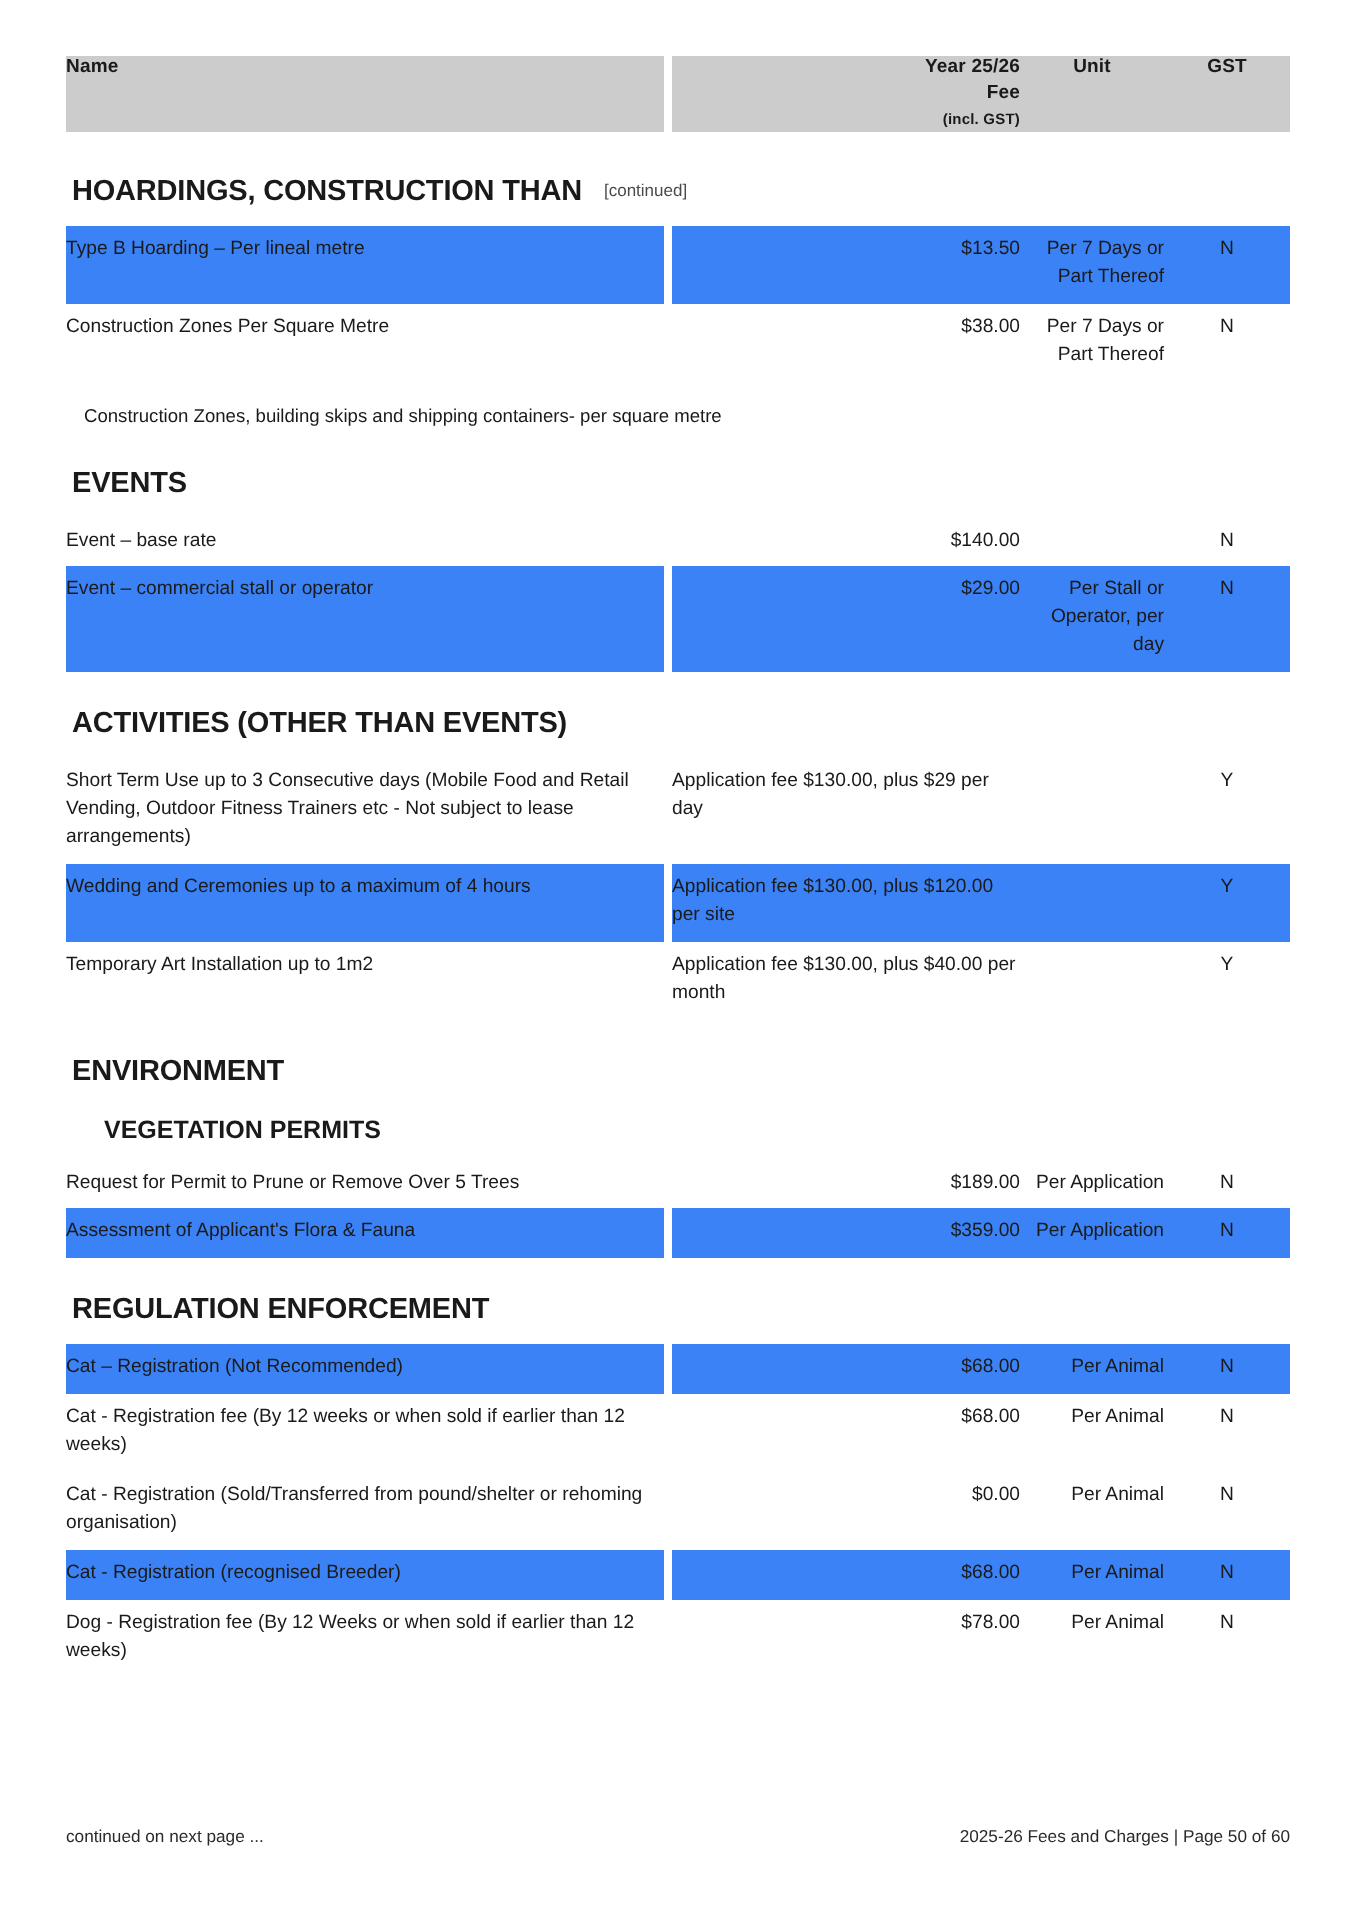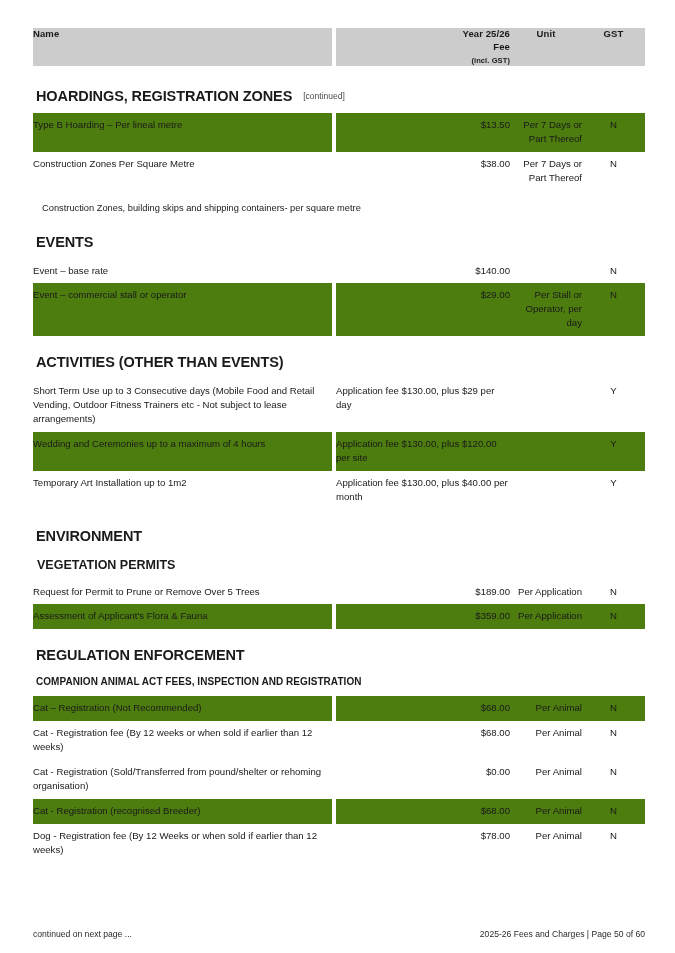--- a/index.html
+++ b/index.html
@@ -58,42 +58,42 @@
 
   
   .row td { font-size: 9.6px; line-height: 1.45; }
   .row .cell { padding: 5px 0 6px 0; }
   .c-name-cell  { padding-left: 9px; padding-right: 8px; text-align: left; }
   .c-fee-cell   { padding-left: 8px; padding-right: 8px; }
   .c-fee-cell.num  { text-align: right; margin-top: 38px; }
   .c-fee-cell.text { text-align: left; }
   .c-unit-cell  { padding-right: 7px; text-align: right; }
   .c-gst-cell   { text-align: center; }
-  .shade .cell  { background: #4d7c0f; }
+  .shade .cell  { background: #3b82f6; }
   .gapcell      { background: #ffffff !important; }
 
   
   .h1 {
     font-size: 14.5px;
     font-weight: bold;
     margin: 18px 0 9px 3px;
     letter-spacing: -.1px;
   }
   .h1 .cont {
     font-size: 8.5px;
     font-weight: normal;
     color: #4a4a4a;
     margin-left: 11px;
     vertical-align: 2px;
     letter-spacing: 0;
   }
   .h2 {
     font-size: 12.5px;
     font-weight: bold;
-    margin: 14px 0 8px 4px;
+    margin: 14px 0 8px 19px;
   }
   .h3 {
     font-size: 10px;
     font-weight: bold;
     margin: 13px 0 9px 3px;
     letter-spacing: .05px;
   }
   .note {
     font-size: 9.6px;
     line-height: 1.45;
@@ -105,21 +105,21 @@
     line-height: 1.45;
     margin: 11px 0 0 9px;
   }
   .block { margin: 0; }
 
   
   .footer {
     position: absolute;
     left: 33px;
     right: 30px;
-    bottom: 14px;
+    bottom: 30px;
     display: flex;
     justify-content: space-between;
     font-size: 8.6px;
     color: #2a2a2a;
   }
 </style>
 </head>
 <body>
 
 <div class="page">
@@ -142,21 +142,21 @@
         <span class="small">(incl. GST)</span>
       </th>
       <th class="hdr-cell hdr-unit">Unit</th>
       <th class="hdr-cell hdr-gst">GST</th>
     </tr>
   </tbody>
     </table>
 
   <div id="sections-root">
       <div class="block">
-        <div class="h1"><span>HOARDINGS, REGISTRATION ZONES</span><span class="cont">[continued]</span></div>
+        <div class="h1"><span>HOARDINGS, CONSTRUCTION THAN</span><span class="cont">[continued]</span></div>
         <table class="tbl">
           <colgroup>
             <col class="c-name">
             <col class="c-gap">
             <col class="c-fee">
             <col class="c-unit">
             <col class="c-gst">
           </colgroup>
           <tbody>
             <tr class="row shade">
@@ -268,21 +268,20 @@
               <td class="cell c-unit-cell">Per Application</td>
               <td class="cell c-gst-cell">N</td>
             </tr>
           </tbody>
         </table>
       </div>
       <div class="block">
         <div class="h1"><span>REGULATION ENFORCEMENT</span></div>
       </div>
       <div class="block">
-        <div class="h3"><span>COMPANION ANIMAL ACT FEES, INSPECTION AND REGISTRATION</span></div>
         <table class="tbl">
           <colgroup>
             <col class="c-name">
             <col class="c-gap">
             <col class="c-fee">
             <col class="c-unit">
             <col class="c-gst">
           </colgroup>
           <tbody>
             <tr class="row shade">

